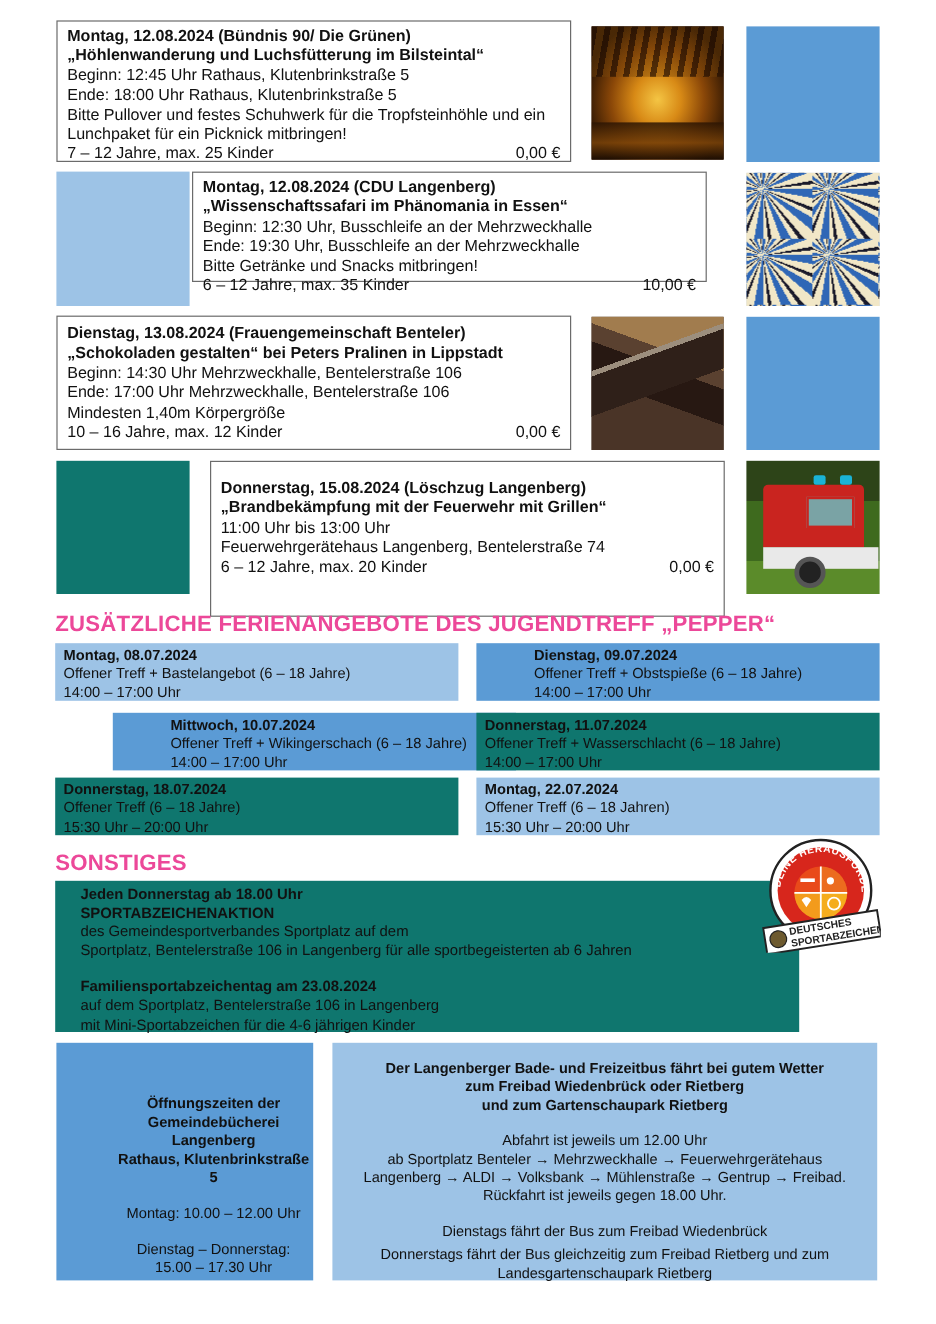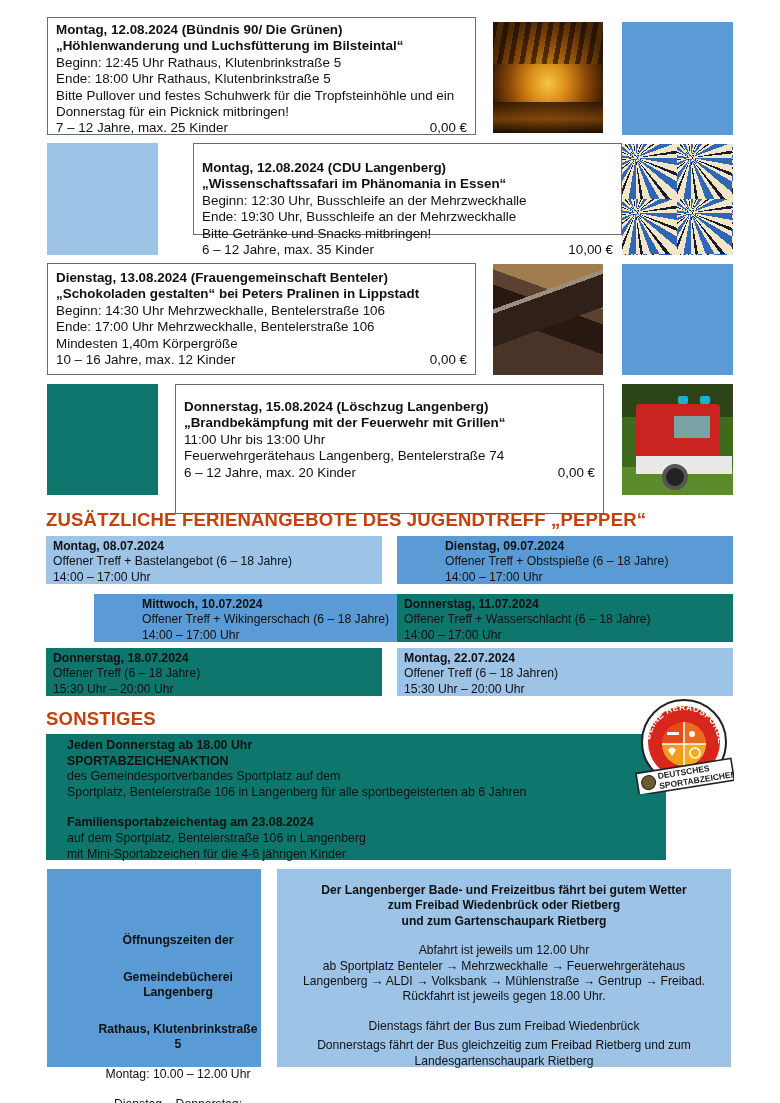--- a/index.html
+++ b/index.html
@@ -47,21 +47,21 @@
     background: linear-gradient(#2d4418 0 30%, #3e6a1e 30% 75%, #5b8b2a 75%);
   }
   .truck .cab { position: absolute; left: 14px; top: 20px; width: 84px; height: 52px; background: #c9241f; border-radius: 4px 4px 0 0; }
   .truck .win { position: absolute; left: 50px; top: 30px; width: 40px; height: 26px; background: #7aa3a5; border: 2px solid #c9241f; }
   .truck .bump { position: absolute; left: 14px; top: 72px; width: 96px; height: 18px; background: #e9e9e9; }
   .truck .wheel { position: absolute; left: 40px; top: 80px; width: 26px; height: 26px; border-radius: 50%; background: #222; border: 4px solid #555; }
   .truck .light { position: absolute; top: 12px; width: 10px; height: 8px; background: #1ab3d6; border-radius: 2px; }
 
   
   .sec-title {
-    position: absolute; font-weight: bold; color: #c2410c; font-size: 18.5px; letter-spacing: 0.2px;
+    position: absolute; font-weight: bold; color: #ec4899; font-size: 18.5px; letter-spacing: 0.2px;
   }
   .pep-card {
     position: absolute; padding: 3px 7px; font-size: 12.2px; line-height: 15.3px;
     font-family: "Liberation Sans", sans-serif; color: #111;
   }
   .pep-card .b { font-weight: bold; }
 
   .light-blue { background: #9dc3e6; }
   .mid-blue   { background: #5b9bd5; padding-left: 48px; }
   .green      { background: #0f766e; }
@@ -73,51 +73,51 @@
   .sonst .b { font-weight: bold; }
   .sonst .gap { height: 15px; }
 
   
   .badge { position: absolute; left: 634px; top: 698px; width: 100px; height: 96px; }
 
   .lib {
     position: absolute; left: 47px; top: 869px; width: 214px; height: 198px;
     text-align: center; font-size: 12.2px; line-height: 15.6px; padding-top: 43px; color: #111;
   }
-  .lib .b { font-weight: bold; margin-top: 21px; }
+  .lib .b { font-weight: bold; }
   .lib .gap { height: 14px; }
 
   .bus {
     position: absolute; left: 277px; top: 869px; width: 454px; height: 198px;
     text-align: center; font-size: 12.1px; line-height: 15.4px; padding-top: 14px; color: #111;
   }
   .bus .b { font-weight: bold; }
   .bus .gap { height: 14px; }
   .bus .gap-s { height: 4px; }
 </style>
 </head>
 <body>
 
 <div class="event-box" style="left:47px; top:17px; width:429px; height:118px;">
   <div class="b">Montag, 12.08.2024 (Bündnis 90/ Die Grünen)</div>
   <div class="b">„Höhlenwanderung und Luchsfütterung im Bilsteintal“</div>
   <div>Beginn: 12:45 Uhr Rathaus, Klutenbrinkstraße 5</div>
   <div>Ende: 18:00 Uhr Rathaus, Klutenbrinkstraße 5</div>
   <div>Bitte Pullover und festes Schuhwerk für die Tropfsteinhöhle und ein</div>
-  <div>Donnerstag für ein Picknick mitbringen!</div>
+  <div>Lunchpaket für ein Picknick mitbringen!</div>
   <div class="row-last">
     <span>7 – 12 Jahre, max. 25 Kinder</span>
     <span>0,00 €</span>
   </div>
 </div>
 <div class="img cave" style="left:493px; top:22px; width:110px; height:111px;"></div>
 <div class="block mid-blue" style="left:622px; top:22px; width:111px; height:113px;"></div>
 
 <div class="block light-blue" style="left:47px; top:143px; width:111px; height:112px;"></div>
-<div class="event-box" style="left:193px; top:143px; width:429px; height:92px; padding-top:16px;">
+<div class="event-box" style="left:160px; top:143px; width:429px; height:92px; padding-top:4px;">
   <div class="b">Montag, 12.08.2024 (CDU Langenberg)</div>
   <div class="b">„Wissenschaftssafari im Phänomania in Essen“</div>
   <div>Beginn: 12:30 Uhr, Busschleife an der Mehrzweckhalle</div>
   <div>Ende: 19:30 Uhr, Busschleife an der Mehrzweckhalle</div>
   <div>Bitte Getränke und Snacks mitbringen!</div>
   <div class="row-last">
     <span>6 – 12 Jahre, max. 35 Kinder</span>
     <span>10,00 €</span>
   </div>
 </div>

